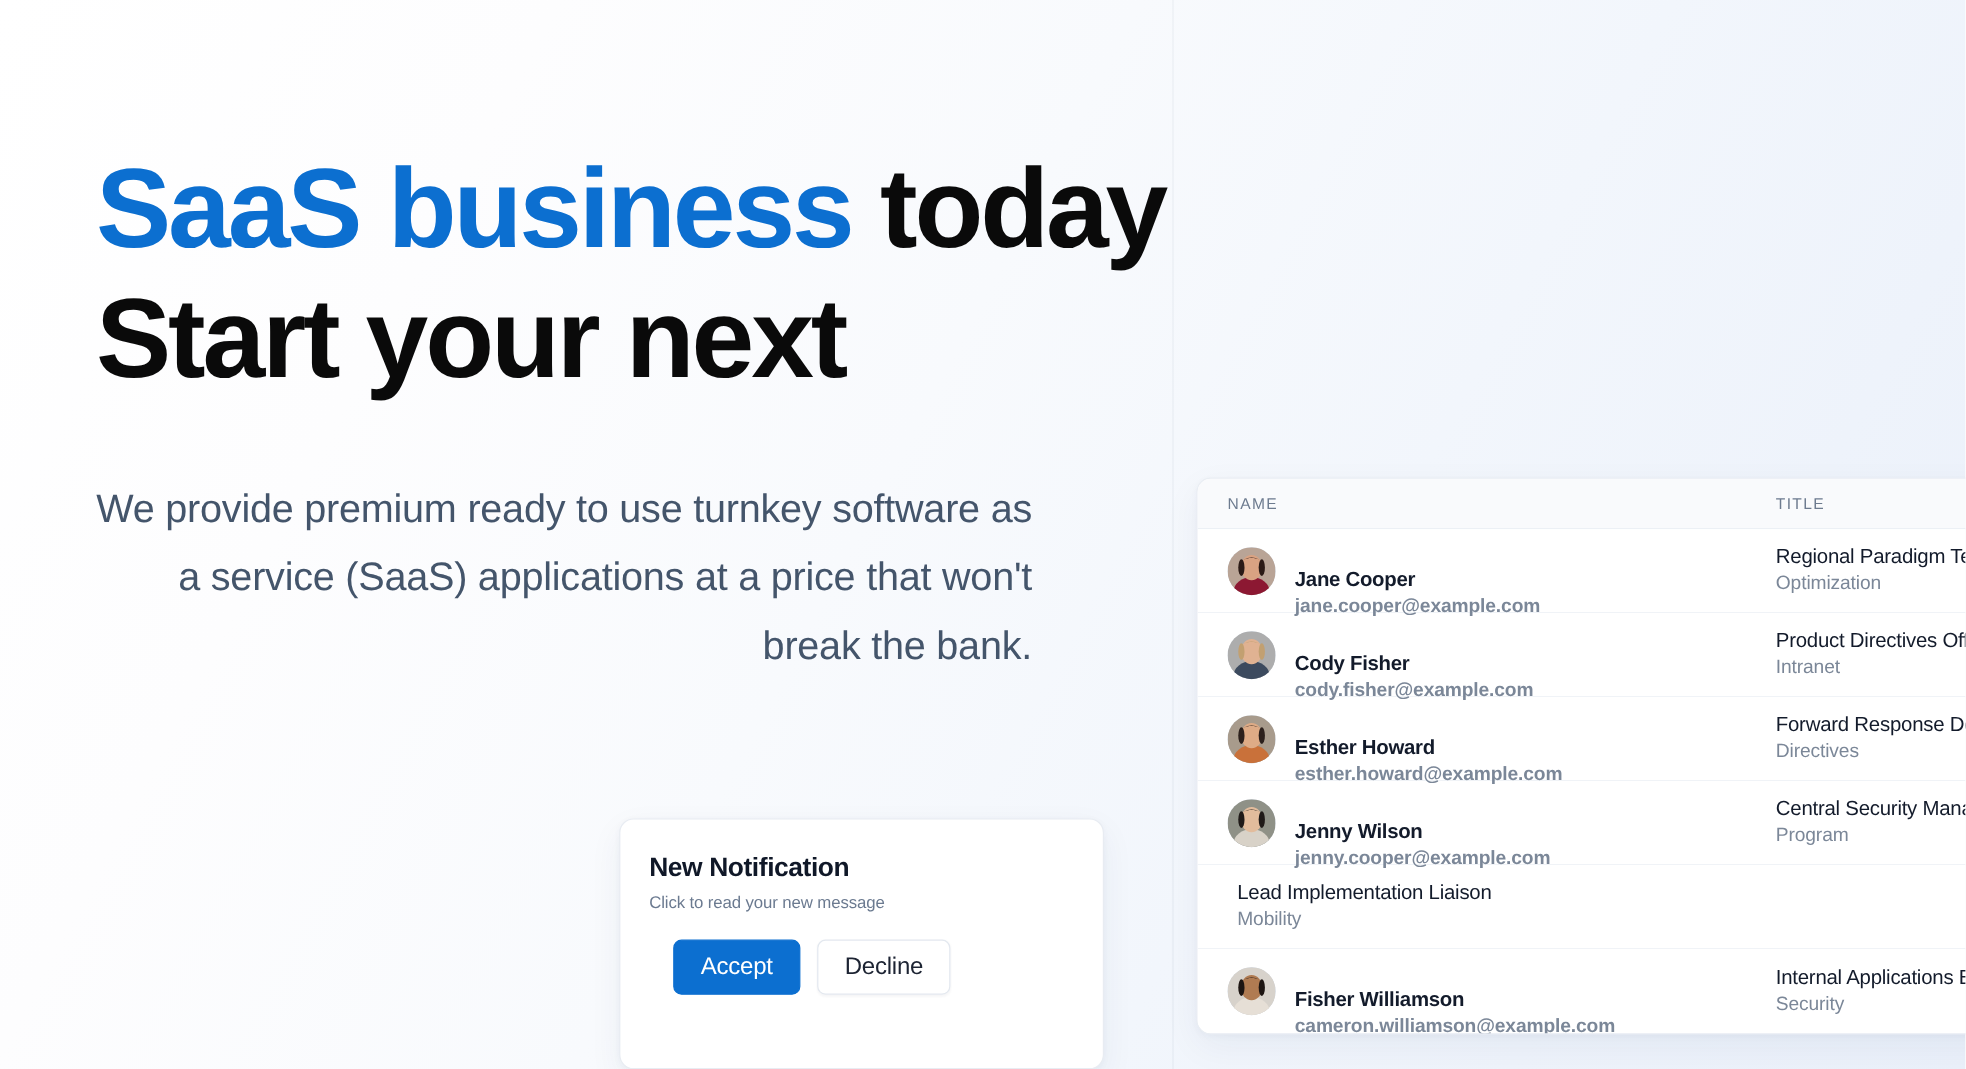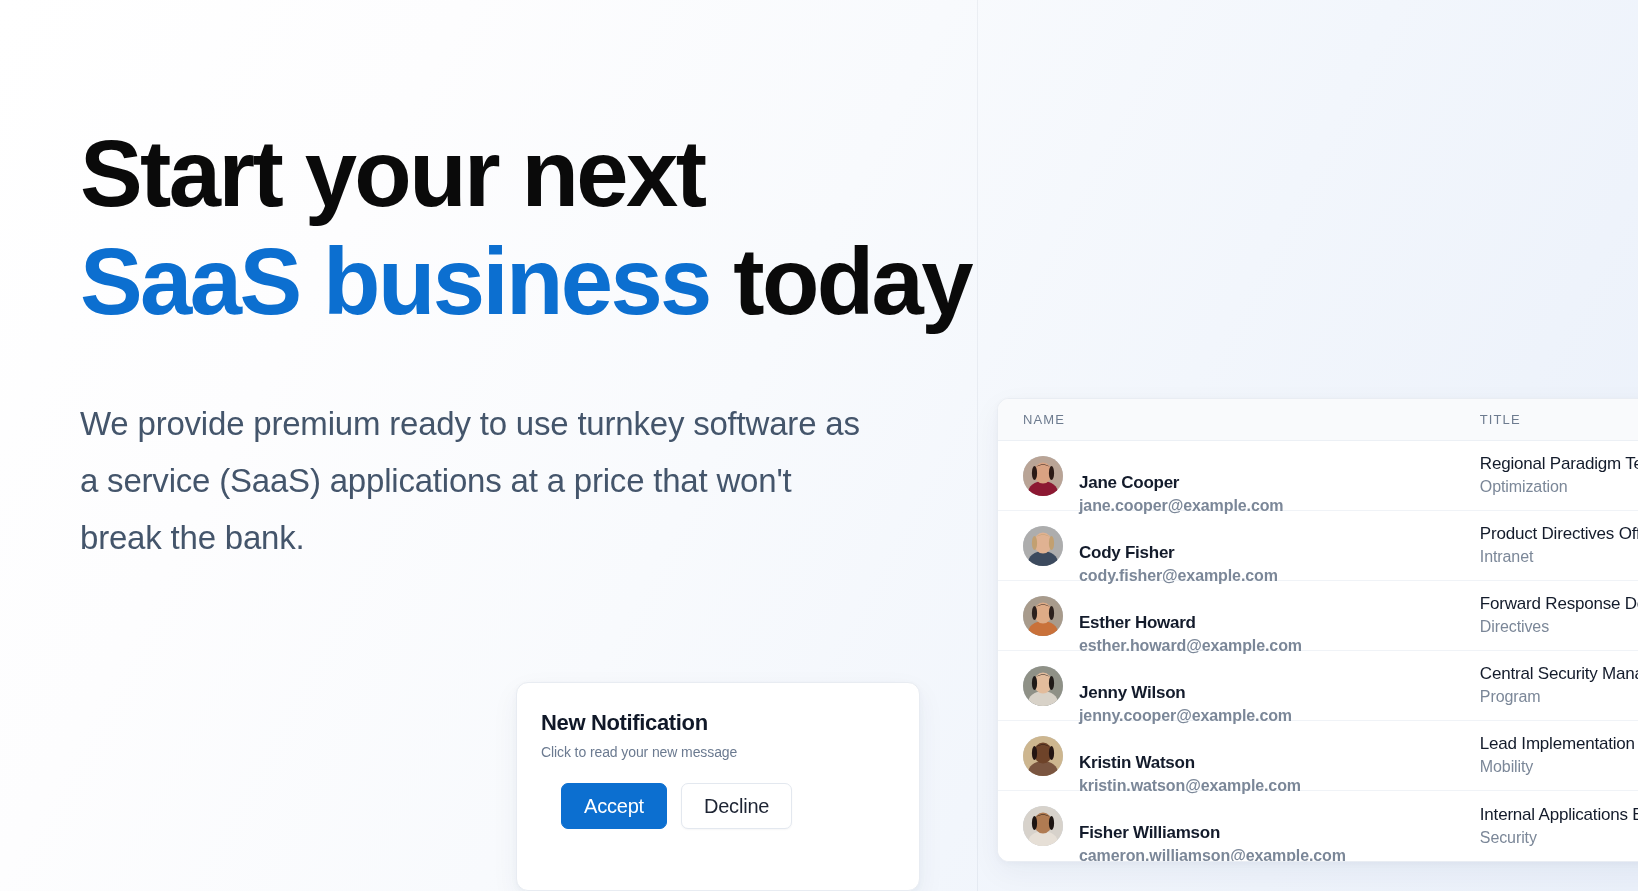--- a/index.html
+++ b/index.html
@@ -54,20 +54,21 @@
   .headline .accent { color: #0c6fd0; }
 
   .subcopy {
     margin-top: 60px;
     font-size: 33px;
     line-height: 1.72;
     font-weight: 400;
     letter-spacing: -0.2px;
     color: #44556b;
     max-width: 780px;
+    text-align: right;
   }
 
   
   .seam {
     position: absolute;
     left: 977px;
     top: 0;
     width: 1px;
     height: 891px;
     background: rgba(15, 40, 80, 0.055);
@@ -247,22 +248,22 @@
 </style>
 </head>
 <body>
 
 <div class="stage">
 
   <div class="seam"></div>
 
   <section class="hero">
     <h1 class="headline">
+      <span class="line"><span class="accent">SaaS business</span><span> today</span></span>
       <span class="line">Start your next</span>
-      <span class="line"><span class="accent">SaaS business</span><span> today</span></span>
     </h1>
     <p class="subcopy">We provide premium ready to use turnkey software as a service (SaaS) applications at a price that won't break the bank.</p>
   </section>
 
   <div class="notif-card">
     <div class="notif-title">New Notification</div>
     <div class="notif-sub">Click to read your new message</div>
     <div class="notif-actions">
       <button class="btn btn-primary">Accept</button>
       <button class="btn btn-secondary">Decline</button>
@@ -357,36 +358,20 @@
               <div class="person-name">Jenny Wilson</div>
               <div class="person-email">jenny.cooper@example.com</div>
             </div>
           </div>
           <div class="cell-title">
             <div class="title-main">Central Security Manager</div>
             <div class="title-sub">Program</div>
           </div>
         </div>
         <div class="trow">
-          <div class="cell-name">
-            <div class="avatar">
-              <svg viewBox="0 0 40 40" xmlns="http://www.w3.org/2000/svg">
-                <rect width="40" height="40" fill="#cdb68f"></rect>
-                <ellipse cx="20" cy="37" rx="15" ry="12" fill="#7a5540"></ellipse>
-                <ellipse cx="20" cy="17" rx="9" ry="10.5" fill="#6e4329"></ellipse>
-                <path d="M11 16 C11 6 29 6 29 16 C29 11 25 9 20 9 C15 9 11 11 11 16 Z" fill="#241512"></path>
-                <ellipse cx="11.5" cy="17" rx="2.6" ry="7" fill="#241512"></ellipse>
-                <ellipse cx="28.5" cy="17" rx="2.6" ry="7" fill="#241512"></ellipse>
-              </svg>
-            </div>
-            <div class="name-block">
-              <div class="person-name">Kristin Watson</div>
-              <div class="person-email">kristin.watson@example.com</div>
-            </div>
-          </div>
           <div class="cell-title">
             <div class="title-main">Lead Implementation Liaison</div>
             <div class="title-sub">Mobility</div>
           </div>
         </div>
         <div class="trow">
           <div class="cell-name">
             <div class="avatar">
               <svg viewBox="0 0 40 40" xmlns="http://www.w3.org/2000/svg">
                 <rect width="40" height="40" fill="#d7d2cb"></rect>

